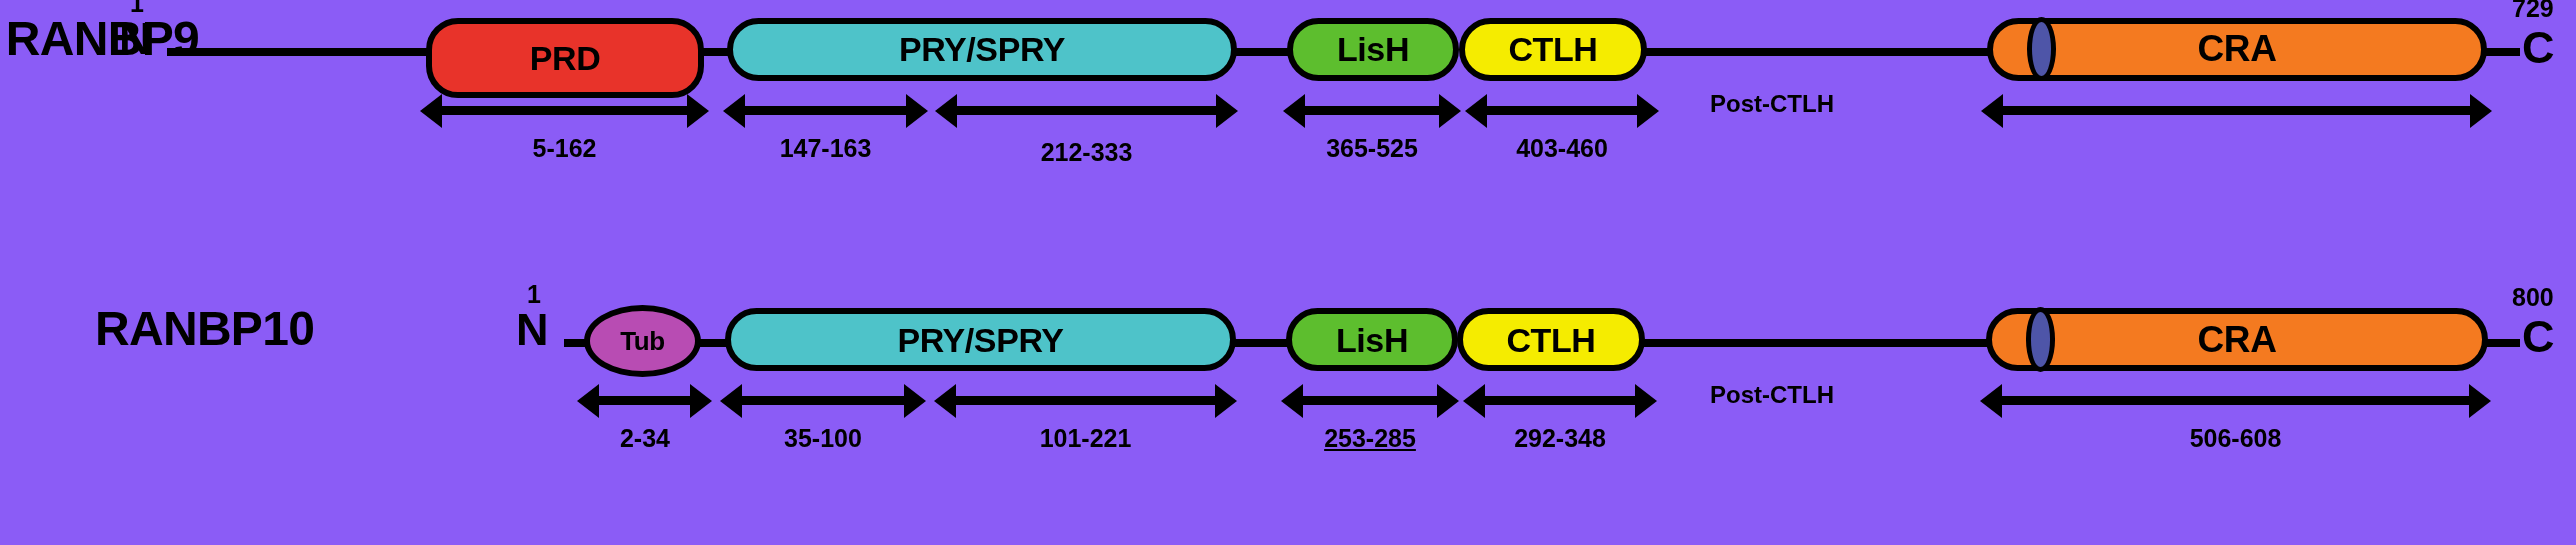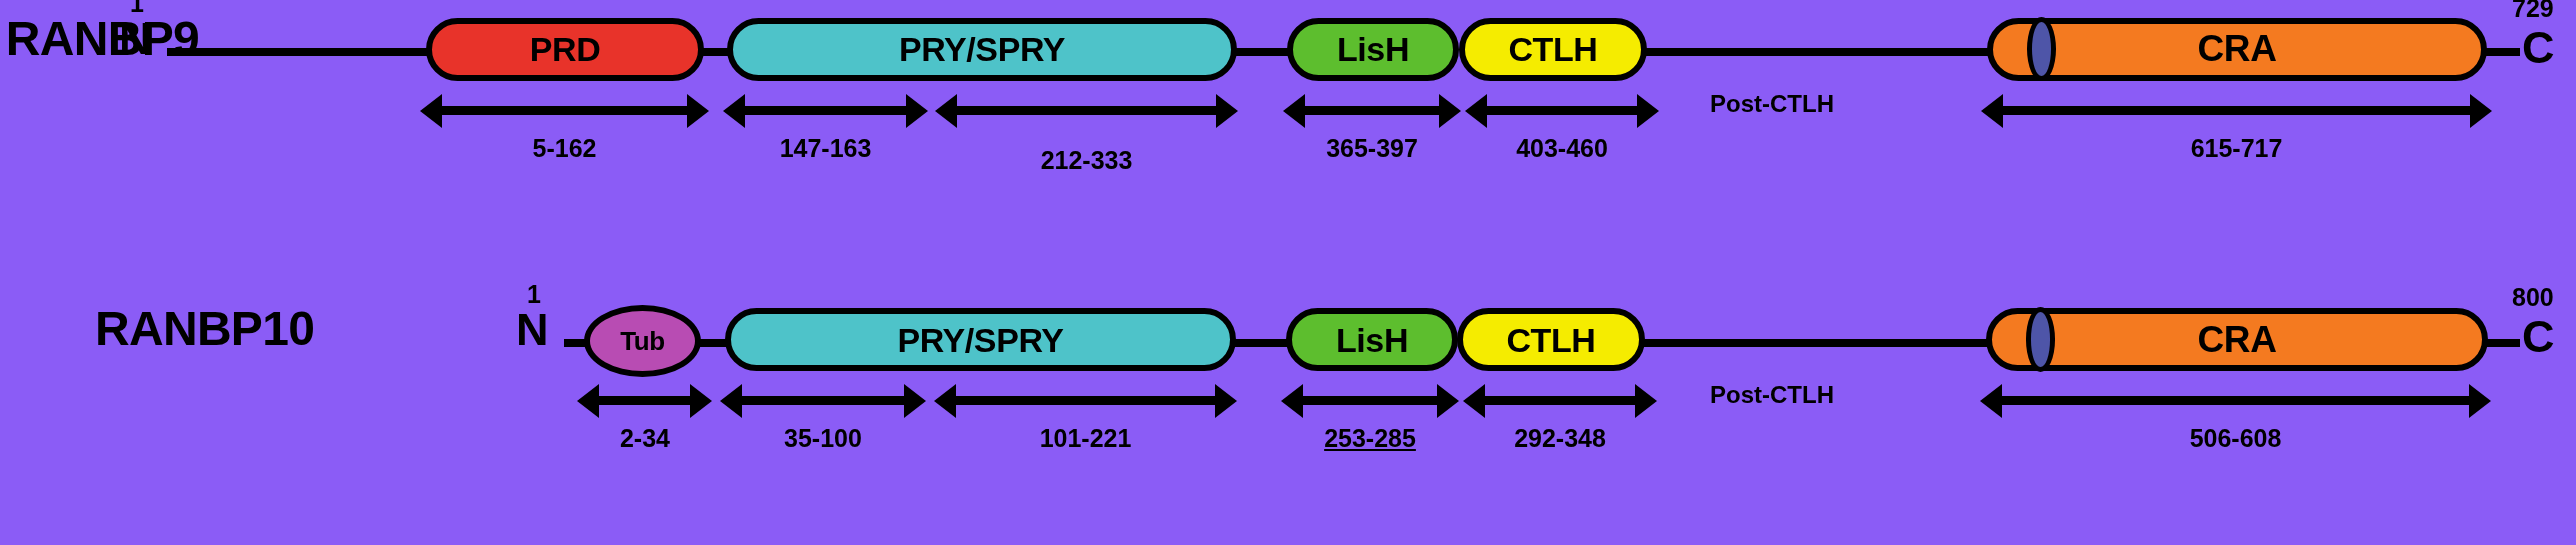--- a/index.html
+++ b/index.html
@@ -128,21 +128,21 @@
 
     <span class="termnum" style="left:130px; top:-8.8px;">1</span>
     <span class="term" style="left:119px; top:16px;">N</span>
 
     <div class="backbone" style="left:167px; top:48px; width:270px;"></div>
     <div class="backbone" style="left:694px; top:48px; width:44px;"></div>
     <div class="backbone" style="left:1227px; top:48px; width:69px;"></div>
     <div class="backbone" style="left:1636px; top:48px; width:365px;"></div>
     <div class="backbone" style="left:2480px; top:48px; width:40px;"></div>
 
-    <div class="domain" style="left:426px; top:17.5px; width:278px; height:63px; background:#E8332A; border-radius:32px;">
+    <div class="domain" style="left:426px; top:17.5px; width:278px; height:80px; background:#E8332A; border-radius:32px;">
       <span class="dlabel">PRD</span>
     </div>
 
     <div class="domain" style="left:727px; top:17.5px; width:510px; height:63px; background:#4EC3C9; border-radius:32px;">
       <span class="dlabel">PRY/SPRY</span>
     </div>
 
     <div class="domain" style="left:1287px; top:17.5px; width:172px; height:63px; background:#5DBE2E; border-radius:32px;">
       <span class="dlabel">LisH</span>
     </div>
@@ -173,42 +173,41 @@
       <span class="shaft"></span>
       <span class="headR"></span>
     </div>
     <span class="range-label" style="left:723px; top:136px; width:205px;">147-163</span>
 
     <div class="measure" style="left:935px; top:94px; width:303px;">
       <span class="headL"></span>
       <span class="shaft"></span>
       <span class="headR"></span>
     </div>
-    <span class="range-label" style="left:935px; top:148px; width:303px;">212-333</span>
+    <span class="range-label" style="left:935px; top:140px; width:303px;">212-333</span>
 
     <div class="measure" style="left:1283px; top:94px; width:178px;">
       <span class="headL"></span>
       <span class="shaft"></span>
       <span class="headR"></span>
     </div>
-    <span class="range-label" style="left:1276px; top:136px; width:192px;">365-397</span>
+    <span class="range-label" style="left:1276px; top:136px; width:192px;">365-525</span>
 
     <div class="measure" style="left:1465px; top:94px; width:194px;">
       <span class="headL"></span>
       <span class="shaft"></span>
       <span class="headR"></span>
     </div>
     <span class="range-label" style="left:1465px; top:136px; width:194px;">403-460</span>
 
     <div class="measure" style="left:1981px; top:94px; width:511px;">
       <span class="headL"></span>
       <span class="shaft"></span>
       <span class="headR"></span>
     </div>
-    <span class="range-label" style="left:1981px; top:136px; width:511px;">615-717</span>
   </div>
 
   <div class="row row-ranbp10">
 
     <span class="protein-name" style="left:95px; top:13px;">RANBP10</span>
 
     <span class="termnum" style="left:527px; top:-10.2px;">1</span>
     <span class="term" style="left:516px; top:14.6px;">N</span>
 
     <div class="backbone" style="left:564px; top:47px; width:31px;"></div>

